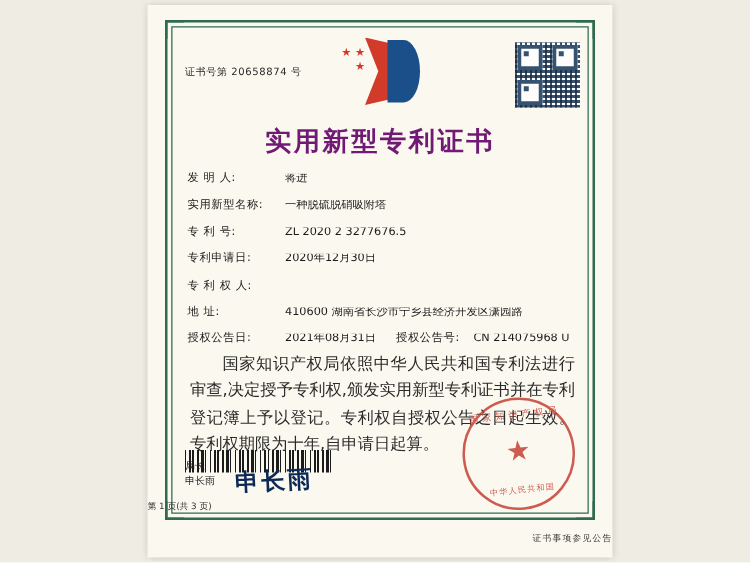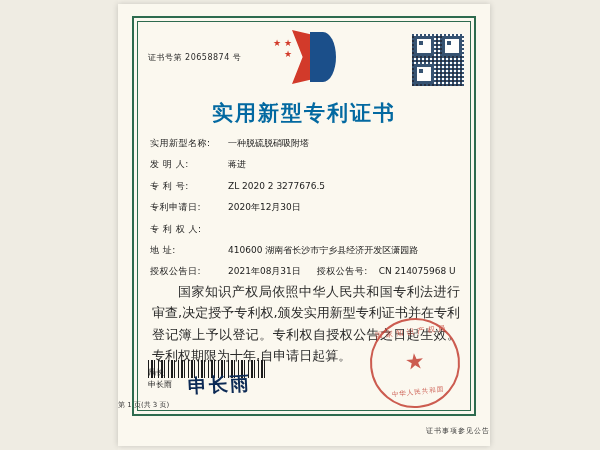--- a/index.html
+++ b/index.html
@@ -110,21 +110,21 @@
 
   .title {
     position: absolute;
     left: 0;
     right: 0;
     top: 95px;
     text-align: center;
     font-family: Liberation Serif, serif;
     font-weight: bold;
     font-size: 21px;
-    color: #0369a1;
+    color: #701a75;
     letter-spacing: 2px;
   }
 
   .fields {
     position: absolute;
     left: 32px;
     top: 135px;
     right: 30px;
     font-size: 9px;
     color: #1b1b1b;
@@ -309,26 +309,26 @@
         </div>
       <div class="qr-eye" style="left:2px;bottom:2px;">
           <i></i>
         </div>
     </div>
 
     <div class="title">实用新型专利证书</div>
 
     <div class="fields">
       <div class="frow">
+        <div class="flabel">发 明 人:</div>
+        <div class="fvalue">蒋进</div>
+      </div>
+      <div class="frow">
         <div class="flabel">实用新型名称:</div>
         <div class="fvalue">一种脱硫脱硝吸附塔</div>
-      </div>
-      <div class="frow">
-        <div class="flabel">发 明 人:</div>
-        <div class="fvalue">蒋进</div>
       </div>
       <div class="frow">
         <div class="flabel">专 利 号:</div>
         <div class="fvalue">ZL 2020 2 3277676.5</div>
       </div>
       <div class="frow">
         <div class="flabel">专利申请日:</div>
         <div class="fvalue">2020年12月30日</div>
       </div>
       <div class="frow">

